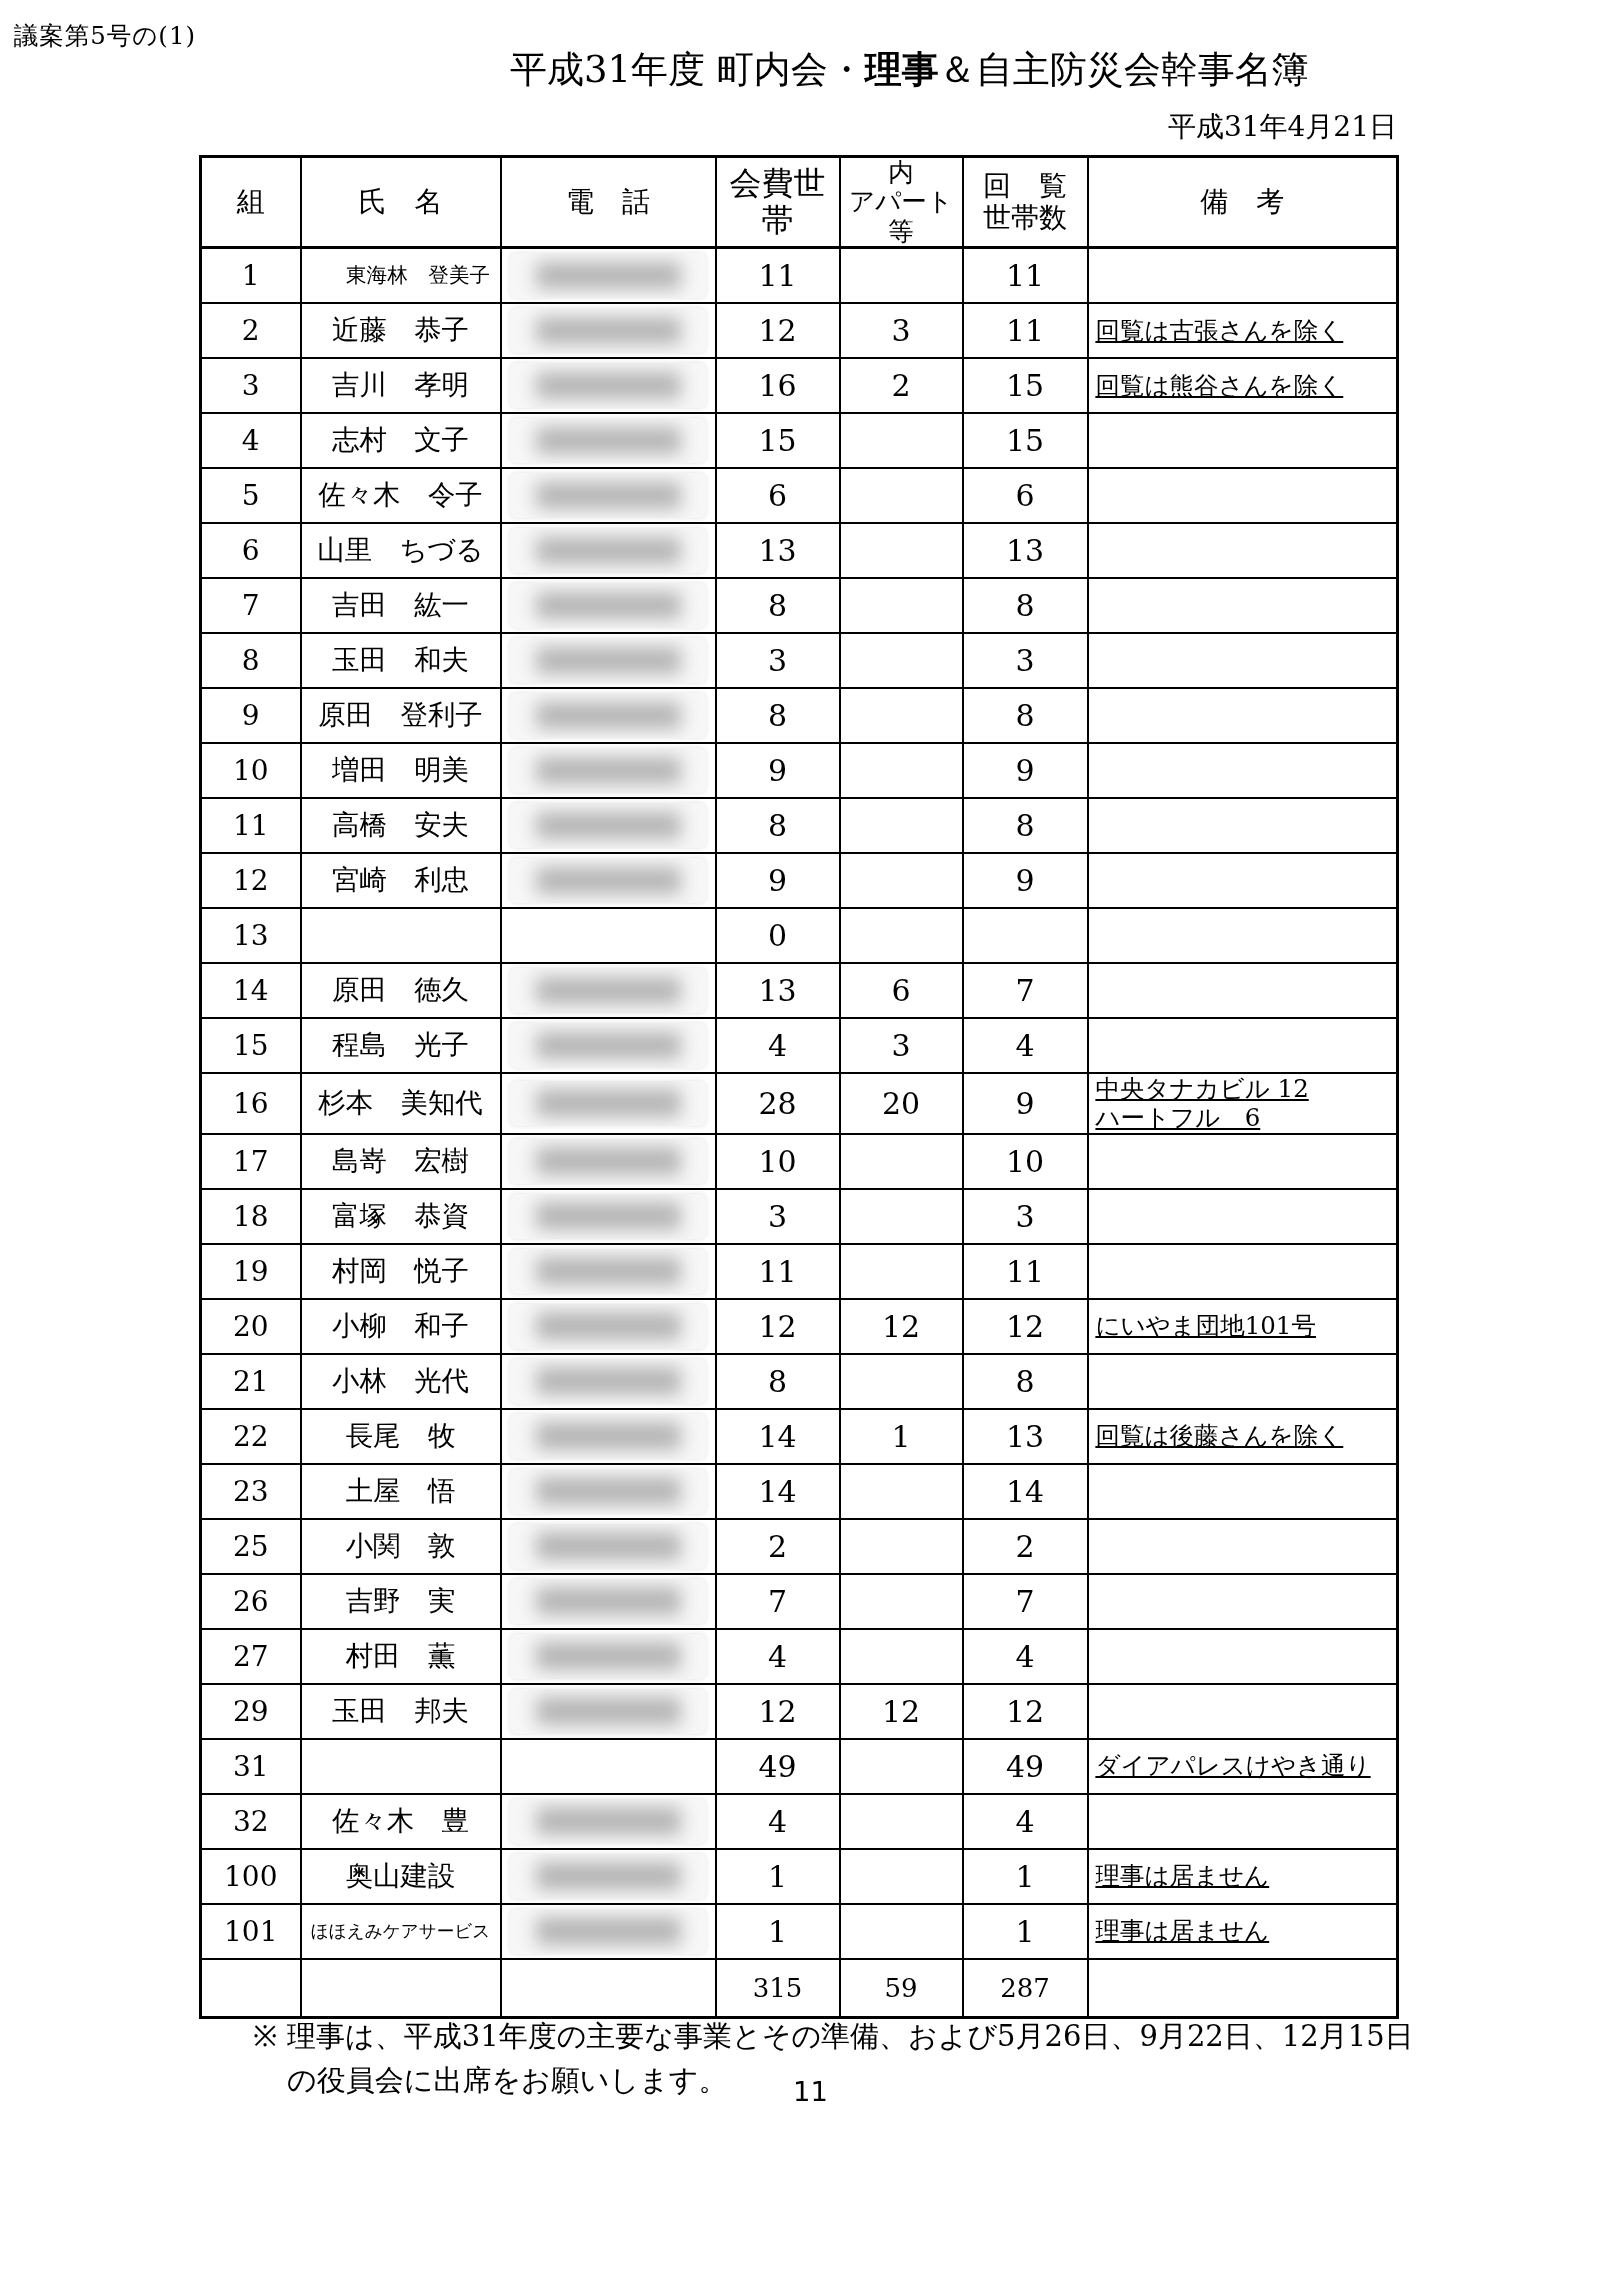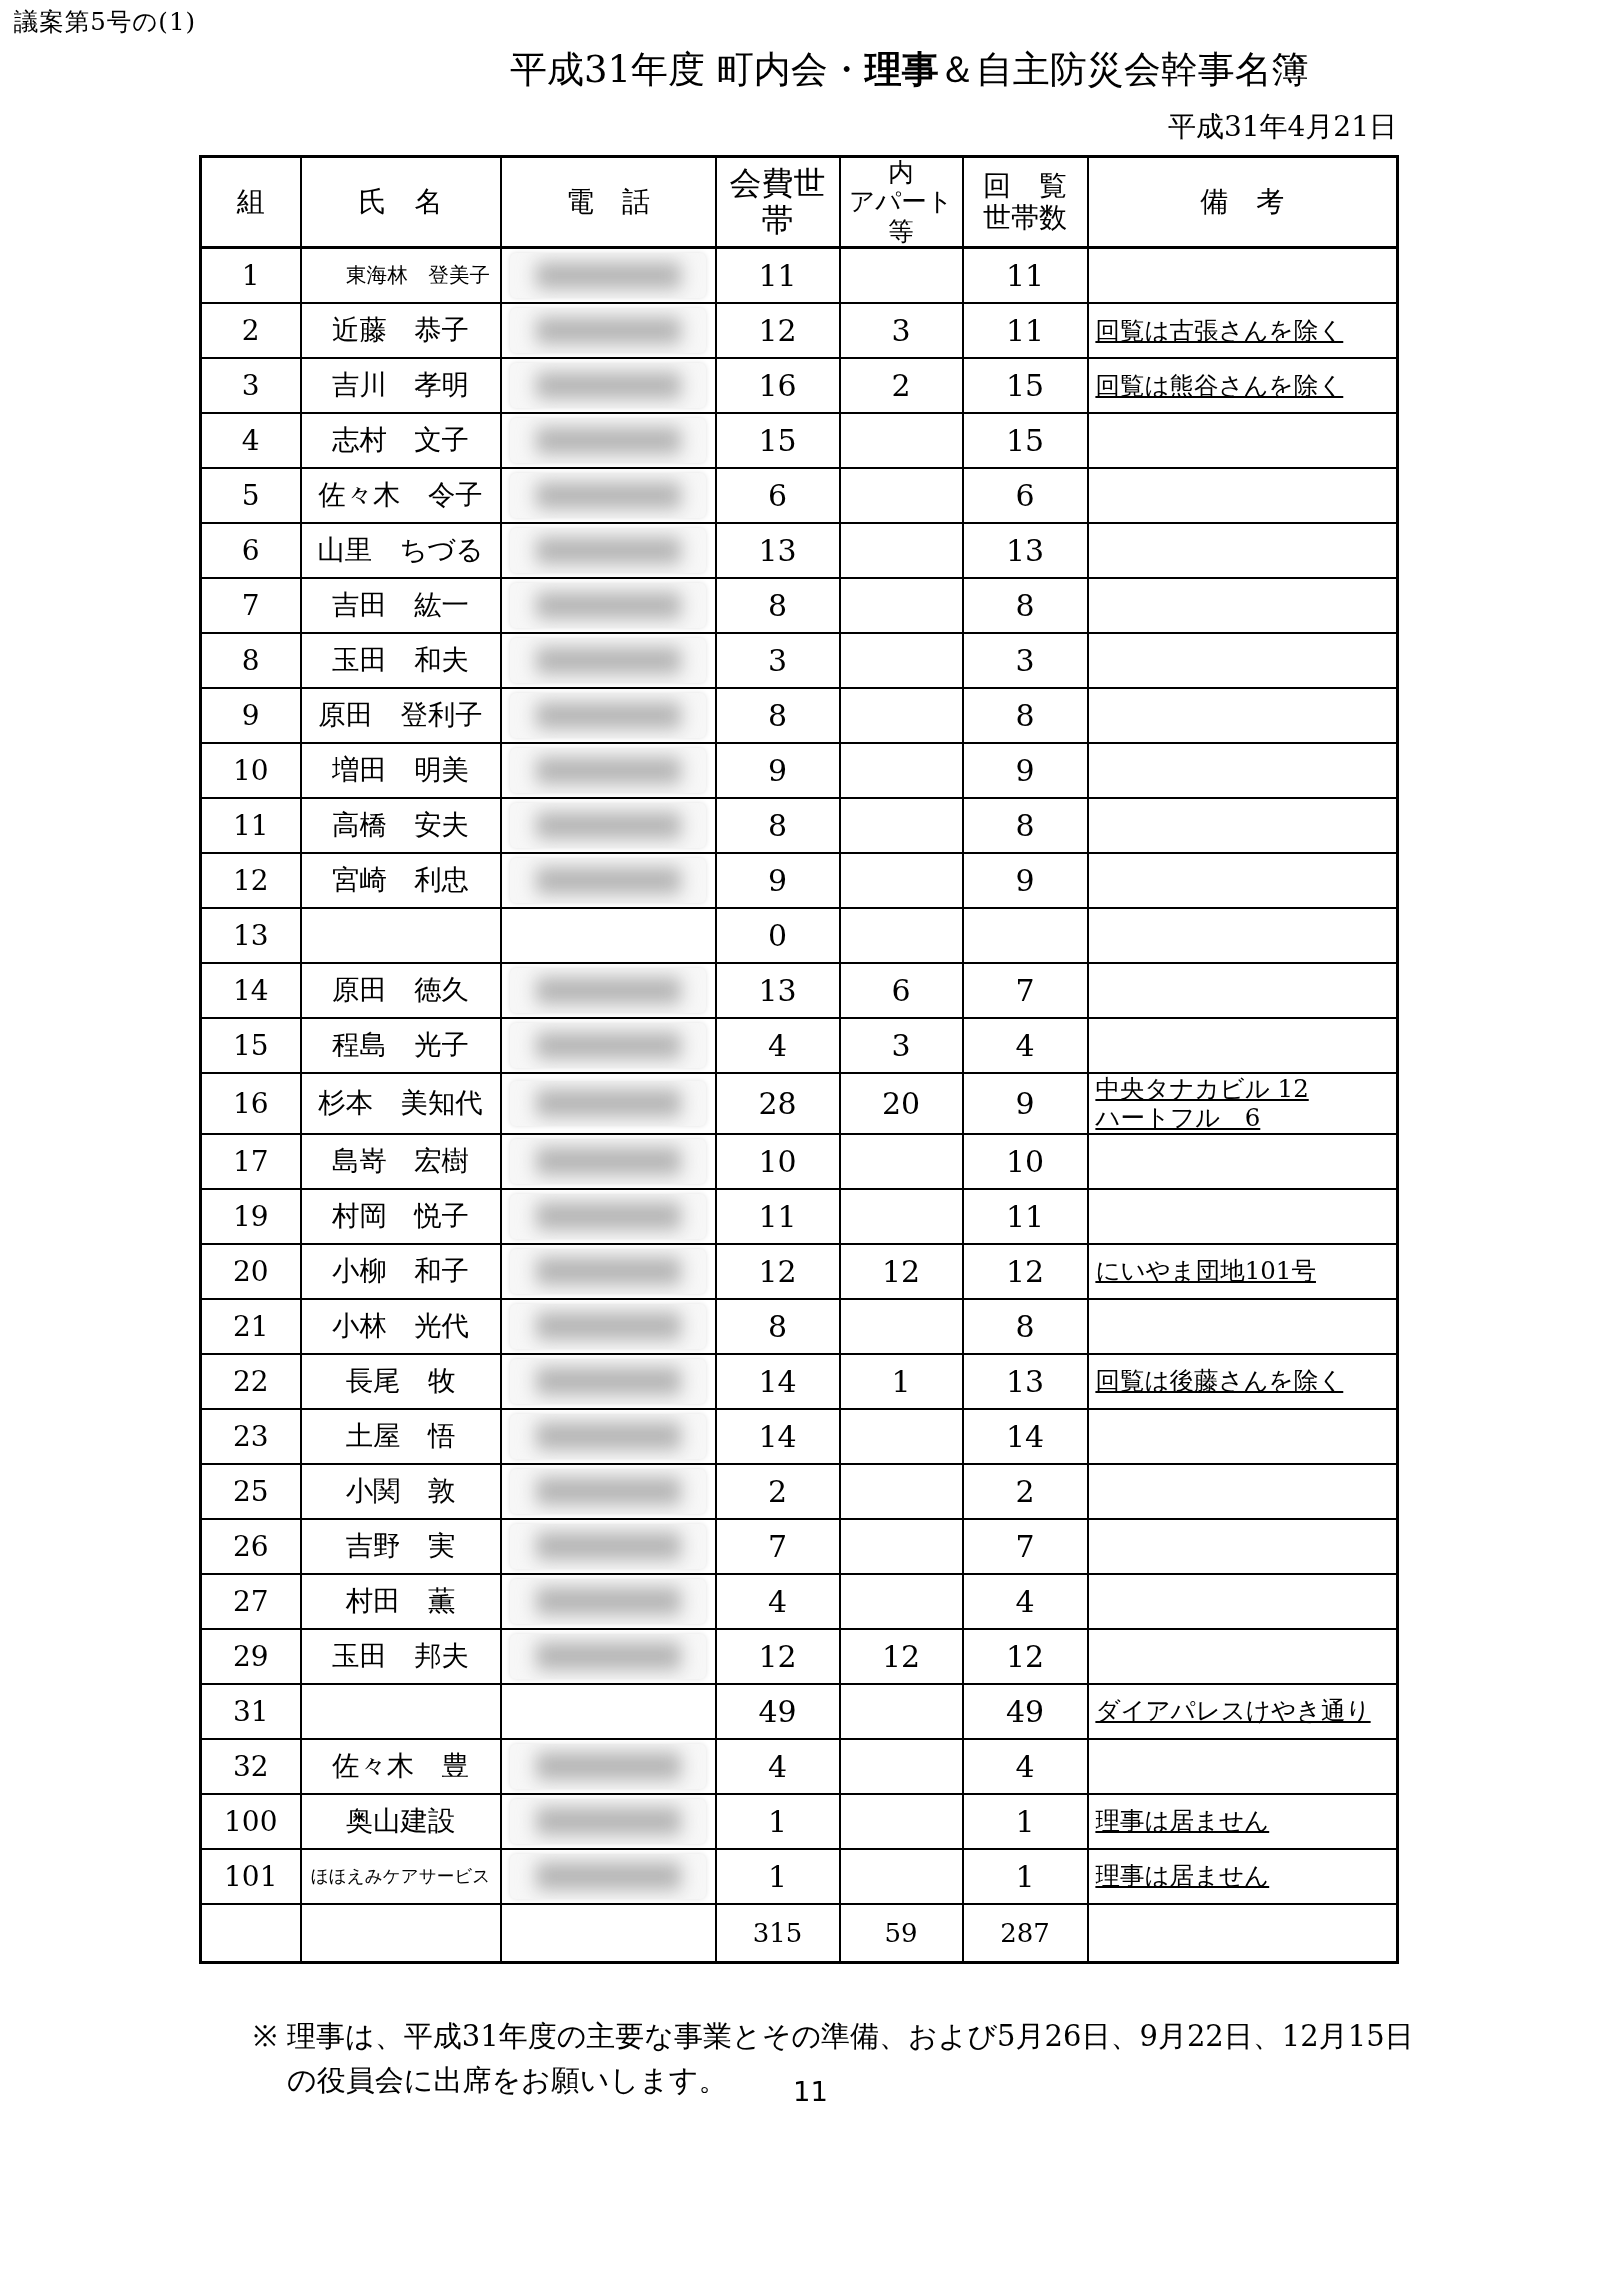--- a/index.html
+++ b/index.html
@@ -3,21 +3,21 @@
 <meta charset="utf-8">
 <style>
   html,body { margin:0; padding:0; }
   body {
     width:1621px; height:2293px;
     background:#ffffff; color:#000;
     font-family:"DejaVu Serif","Liberation Serif",serif;
     position:relative;
   }
   .doc-ref {
-    position:absolute; left:13.7px; top:5px;
+    position:absolute; left:13.7px; top:19px;
     font-size:24.5px; letter-spacing:1px;
   }
   .title {
     position:absolute; left:510px; top:45px;
     font-size:37px; white-space:nowrap;
   }
   .title .bold { font-weight:bold; }
   .date-line {
     position:absolute; left:199px; top:108px; width:1198px;
     text-align:right; font-size:28px;
@@ -286,20 +286,31 @@
     <td class="c-name">島嵜　宏樹</td>
     <td class="c-phone">
           <div class="phone-blur"></div>
         </td>
     <td class="c-kaihi">10</td>
     <td class="c-apart"></td>
     <td class="c-kairan">10</td>
     <td class="c-biko"></td>
   </tr>
       <tr>
+    <td class="c-kumi">18</td>
+    <td class="c-name">富塚　恭資</td>
+    <td class="c-phone">
+          <div class="phone-blur"></div>
+        </td>
+    <td class="c-kaihi">3</td>
+    <td class="c-apart"></td>
+    <td class="c-kairan">3</td>
+    <td class="c-biko"></td>
+  </tr>
+      <tr>
     <td class="c-kumi">19</td>
     <td class="c-name">村岡　悦子</td>
     <td class="c-phone">
           <div class="phone-blur"></div>
         </td>
     <td class="c-kaihi">11</td>
     <td class="c-apart"></td>
     <td class="c-kairan">11</td>
     <td class="c-biko"></td>
   </tr>

